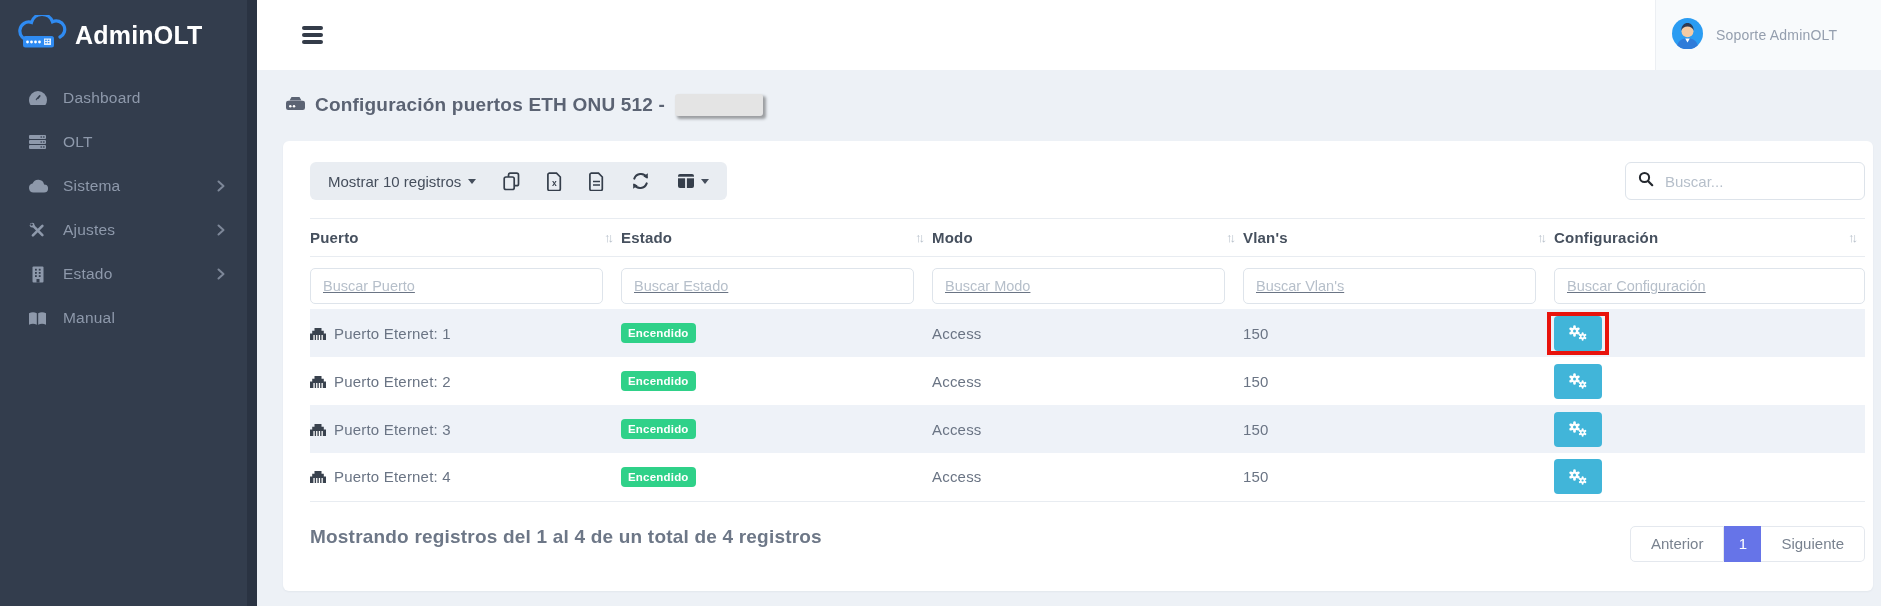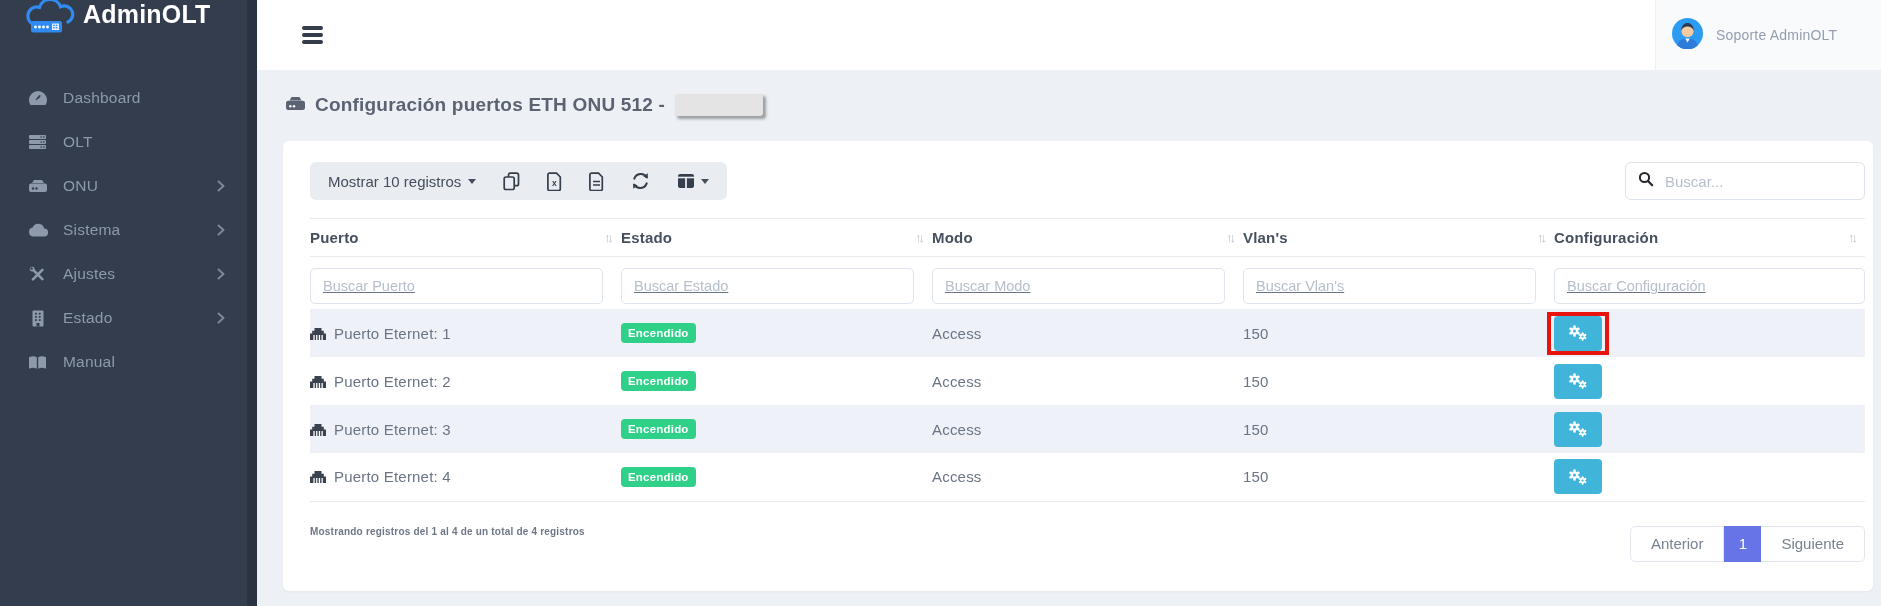--- a/index.html
+++ b/index.html
@@ -3,21 +3,21 @@
 <meta charset="utf-8">
 <style>
   * { margin:0; padding:0; box-sizing:border-box; }
   html,body { width:1881px; height:606px; }
   body { font-family:"Liberation Sans", sans-serif; overflow:hidden; background:#edf1f6; }
   #app { position:relative; width:1881px; height:606px; display:flex; }
 
   
   .sidebar { position:relative; width:257px; height:606px; background:#333d4d; flex:0 0 257px; }
   .sidebar-scroll-strip { position:absolute; right:0; top:0; bottom:0; width:10px; background:#2a3342; }
-  .brand { height:70px; display:flex; align-items:flex-start; padding-left:24px; }
+  .brand { height:70px; display:flex; align-items:center; padding-left:16px; }
   .brand-name { color:#ffffff; font-size:25px; font-weight:bold; margin-left:7px; letter-spacing:.2px; }
   .nav { padding-top:6px; }
   .nav-item { height:44px; display:flex; align-items:center; padding-left:27px; cursor:pointer; color:#8e99ab; }
   .nav-item .ico { width:21px; height:18px; display:flex; align-items:center; justify-content:center; }
   .nav-label { font-size:15.5px; margin-left:15px; letter-spacing:.2px; }
   .nav-chevron { margin-left:auto; margin-right:32px; display:flex; }
 
   
   .main { flex:1; display:flex; flex-direction:column; height:606px; }
   .topbar { height:70px; background:#ffffff; display:flex; align-items:center; }
@@ -59,21 +59,21 @@
   tr.data:last-child td { border-bottom:1px solid #e8ecf1; }
   .cell-flex { display:flex; align-items:center; }
   .cell-flex .row-ico { margin-right:8px; display:flex; color:#39424e; }
   .badge { display:inline-block; background:#2fd189; color:#fff; font-size:11.5px; font-weight:bold; padding:4px 7px; border-radius:4px; letter-spacing:.2px; }
   .cfg-wrap { position:relative; display:inline-block; }
   .cfg-btn { width:48px; height:35px; background:#41b5d9; border:none; border-radius:4px; cursor:pointer; display:flex; align-items:center; justify-content:center; }
   .row-highlight { position:absolute; left:-7px; right:-7px; top:-4px; bottom:-4px; border:4px solid #e8130c; pointer-events:none; }
 
   
   .table-footer { display:flex; justify-content:space-between; align-items:flex-start; margin-top:24px; }
-  .info-text { font-size:10px; font-weight:600; color:#6d7787; letter-spacing:.2px; }
+  .info-text { font-size:19px; font-weight:600; color:#6d7787; letter-spacing:.2px; }
   .pagination { display:flex; }
   .page-btn { height:36px; display:flex; align-items:center; justify-content:center; border:1px solid #e4e8ee; background:#fff; color:#79828f; font-size:15px; font-family:"Liberation Sans",sans-serif; cursor:pointer; padding:0 20px; }
   .page-btn.prev { border-radius:5px 0 0 5px; }
   .page-btn.next { border-radius:0 5px 5px 0; border-left:none; }
   .page-btn.active { background:#6674e8; color:#fff; border-color:#6674e8; width:37px; padding:0; }
 </style>
 </head>
 <body>
 
 <div id="app">
@@ -121,36 +121,20 @@
               <rect x="15" y="2.4" width="1.6" height="1.2" fill="#333d4d"></rect>
               <rect x="12.5" y="7.4" width="1.6" height="1.2" fill="#333d4d"></rect>
               <rect x="15" y="7.4" width="1.6" height="1.2" fill="#333d4d"></rect>
               <rect x="12.5" y="12.4" width="1.6" height="1.2" fill="#333d4d"></rect>
               <rect x="15" y="12.4" width="1.6" height="1.2" fill="#333d4d"></rect>
             </svg>
         </span>
         <span class="nav-label">OLT</span>
       </div>
 
-      <div class="nav-item">
-        <span class="ico">
-          <svg width="20" height="14" viewBox="0 0 20 14">
-              <path d="M4 4 6 1h8l2 3z" fill="#8e99ab"></path>
-              <rect x="1" y="4.5" width="18" height="8.5" rx="2" fill="#8e99ab"></rect>
-              <circle cx="5" cy="9.5" r="1.2" fill="#333d4d"></circle>
-              <circle cx="8.5" cy="9.5" r="1.2" fill="#333d4d"></circle>
-            </svg>
-        </span>
-        <span class="nav-label">ONU</span>
-        <span class="nav-chevron">
-          <svg width="8" height="12" viewBox="0 0 8 12">
-              <polyline points="1.5,1.5 6.5,6 1.5,10.5" fill="none" stroke="#7d8798" stroke-width="2" stroke-linecap="round" stroke-linejoin="round"></polyline>
-            </svg>
-        </span>
-      </div>
 
       <div class="nav-item">
         <span class="ico">
           <svg width="20" height="14" viewBox="0 0 20 14">
               <path d="M5.5 13.5a4.5 4.5 0 0 1-.9-8.9 6 6 0 0 1 11.5.9A4 4 0 0 1 16 13.5z" fill="#8e99ab"></path>
             </svg>
         </span>
         <span class="nav-label">Sistema</span>
         <span class="nav-chevron">
           <svg width="8" height="12" viewBox="0 0 8 12">

